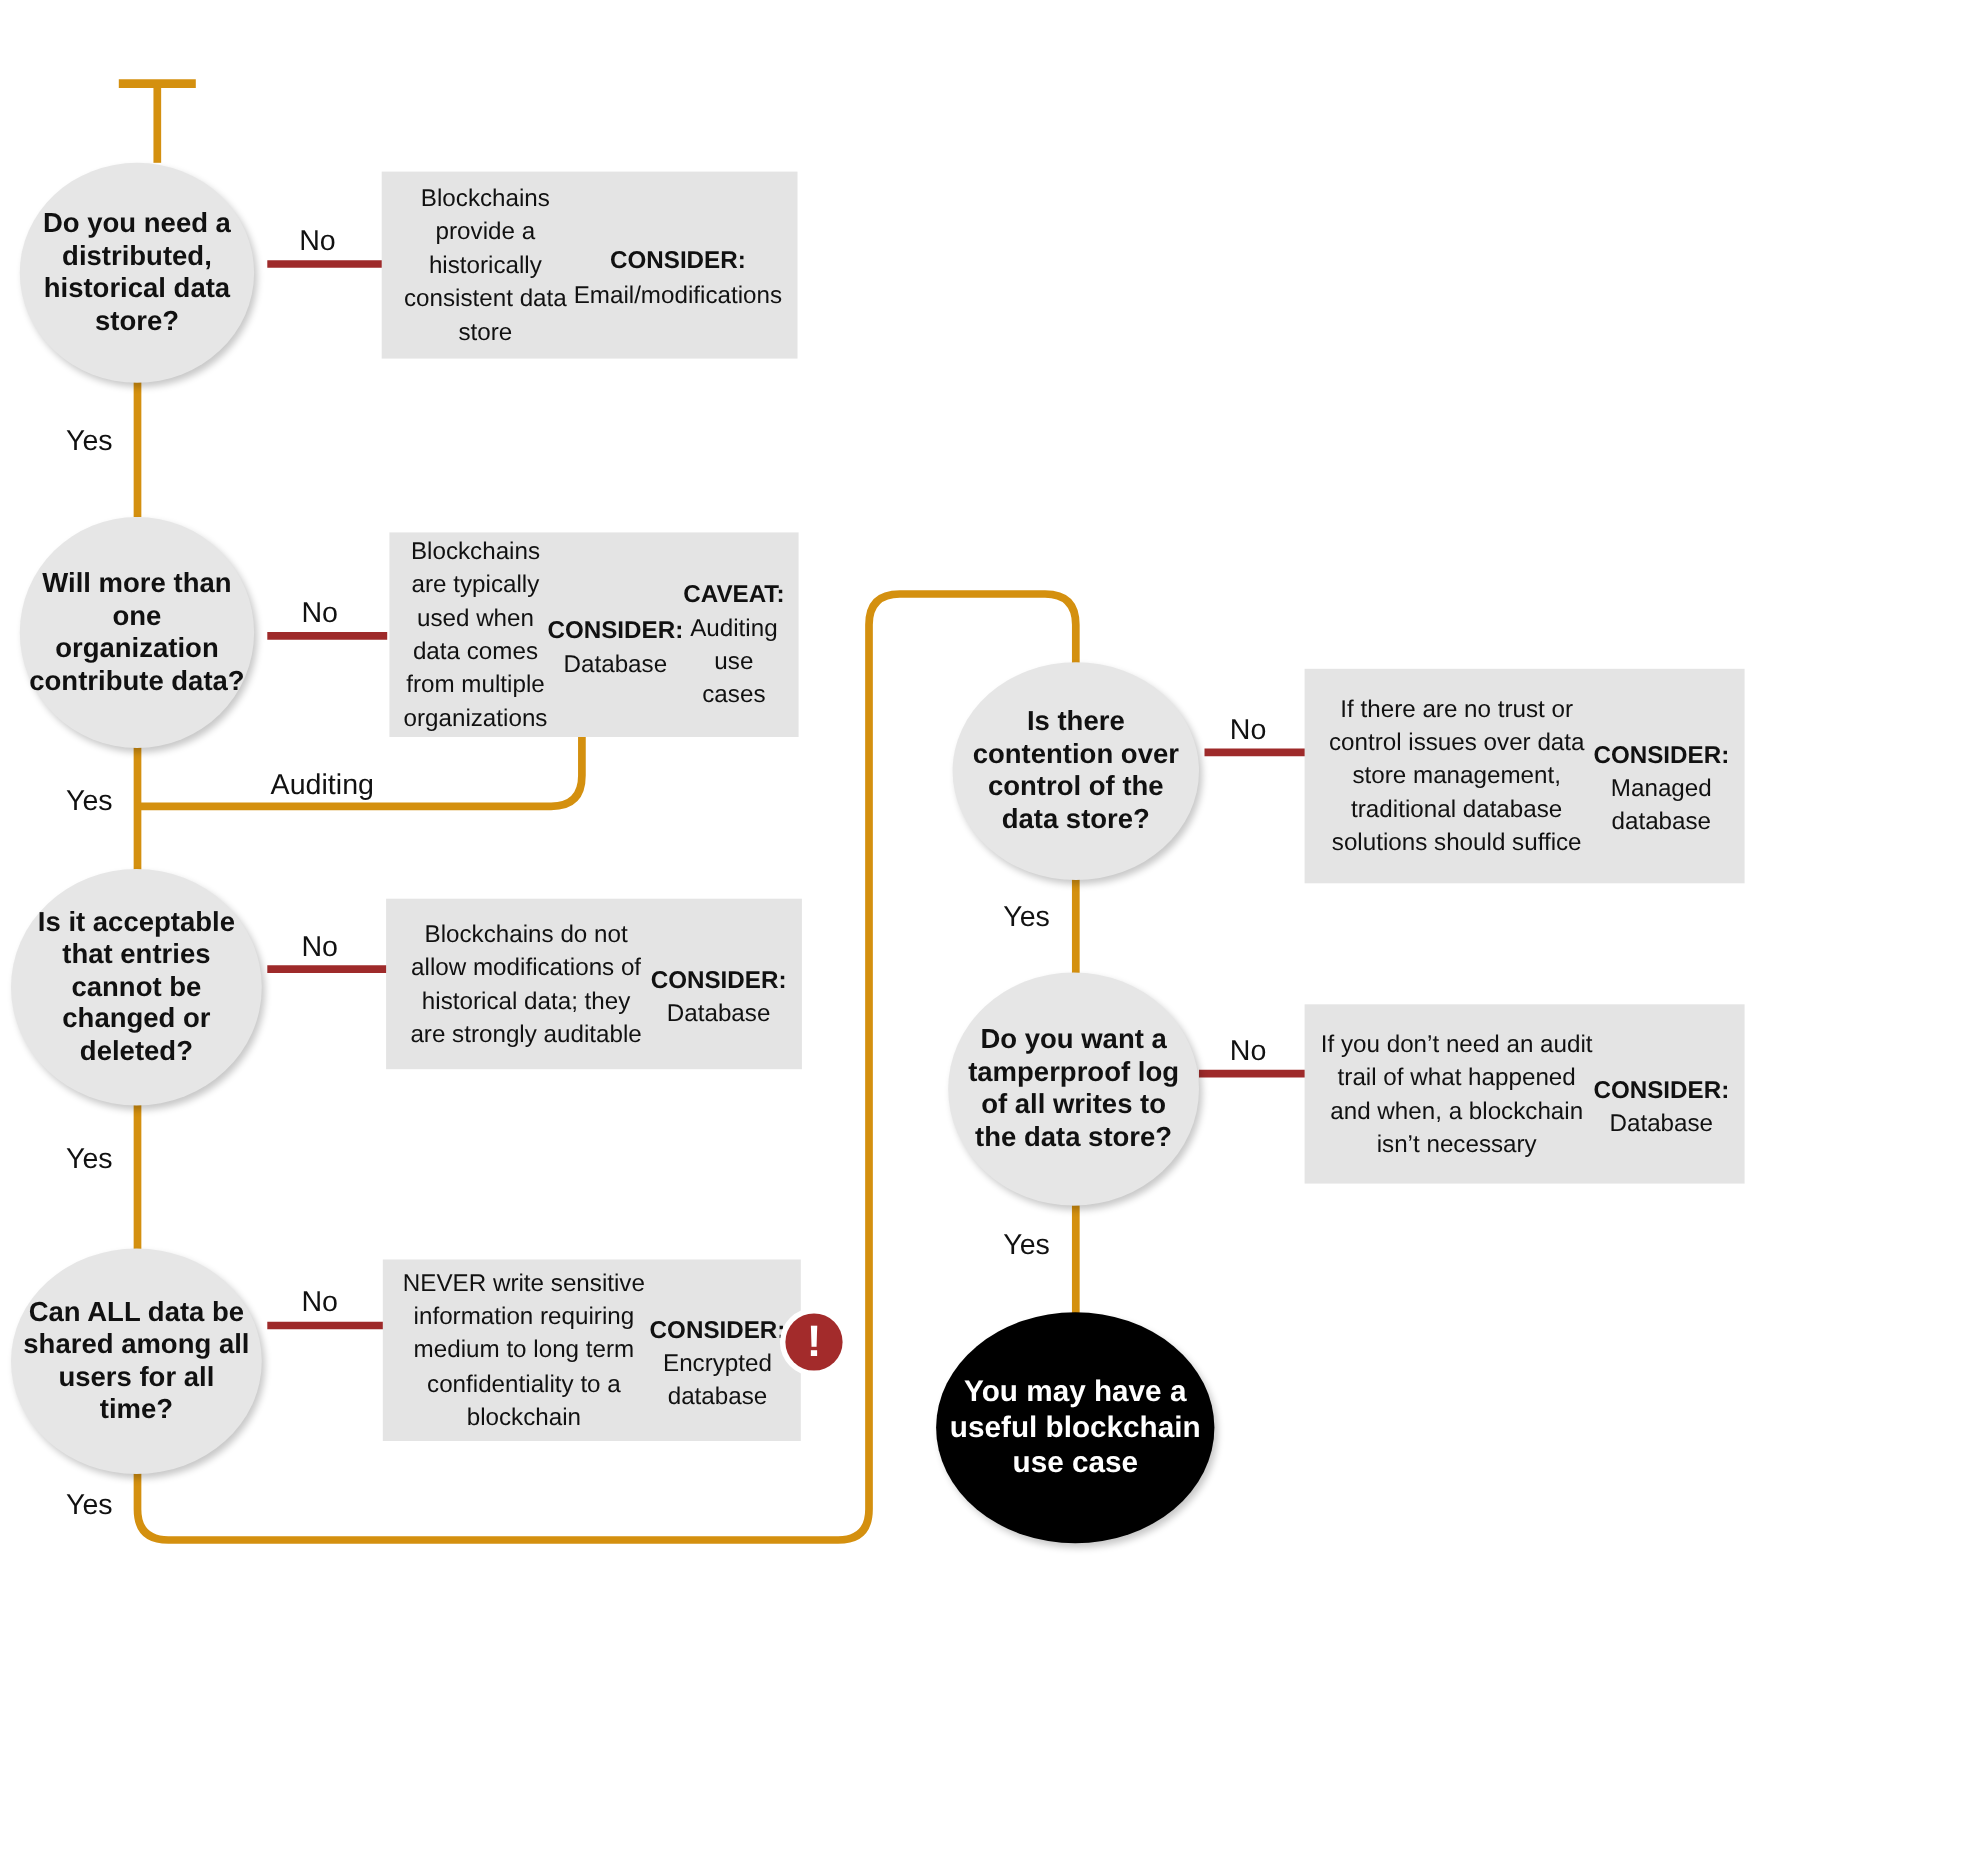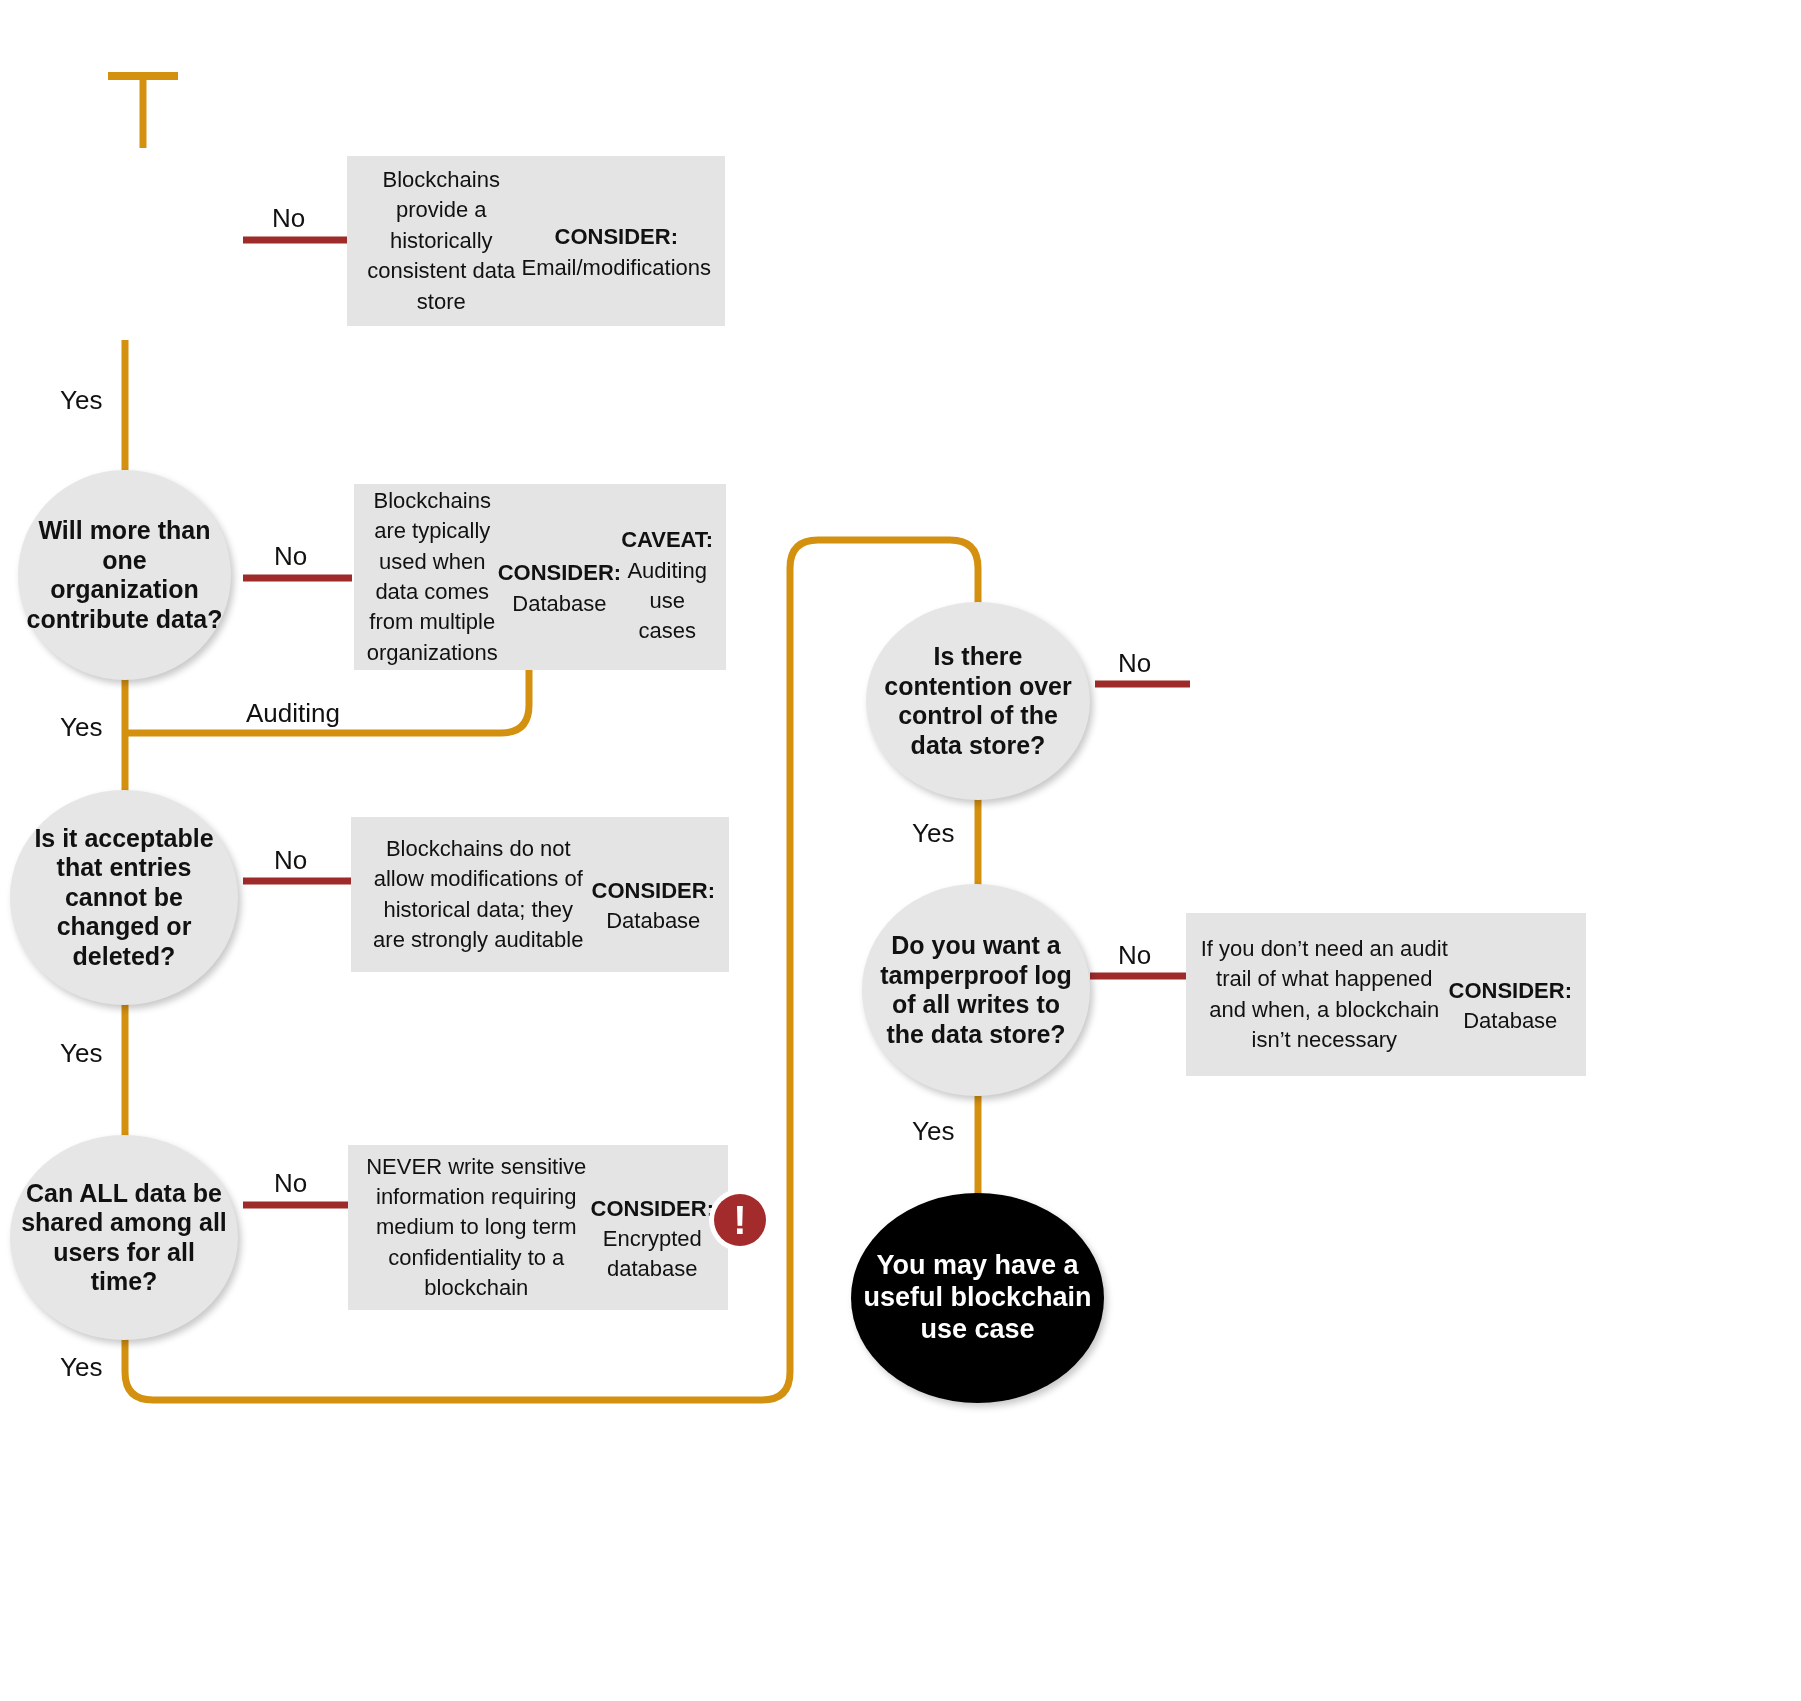--- a/index.html
+++ b/index.html
@@ -121,20 +121,23 @@
 
     <line x1="1095" y1="684" x2="1190" y2="684" stroke="#9e2a2a" stroke-width="7"></line>
 
     <line x1="978" y1="798" x2="978" y2="885" stroke="#d4900f" stroke-width="7"></line>
 
     <line x1="1090" y1="976" x2="1190" y2="976" stroke="#9e2a2a" stroke-width="7"></line>
 
     <line x1="978" y1="1096" x2="978" y2="1196" stroke="#d4900f" stroke-width="7"></line>
   </svg>
 
+  <div class="node" style="left:18px; top:148px; width:213px; height:200px; font-size:25px;">
+    <span>Do you need a distributed, historical  data store?</span>
+  </div>
 
   <div class="node" style="left:18px; top:470px; width:213px; height:210px; font-size:25px;">
     <span>Will more than one organization contribute data?</span>
   </div>
 
   <div class="node" style="left:10px; top:790px; width:228px; height:215px; font-size:25px;">
     <span>Is it acceptable that entries cannot be changed or deleted?</span>
   </div>
 
   <div class="node" style="left:10px; top:1135px; width:228px; height:205px; font-size:25px;">
@@ -171,20 +174,24 @@
 
   <div class="box" style="left:348px; top:1145px; width:380px; height:165px; font-size:22px;">
     <p>NEVER write sensitive information requiring medium to long term confidentiality to a blockchain</p>
     <p><b>CONSIDER:</b><span> Encrypted database</span></p>
   </div>
 
   <div class="warn-icon" style="left:714px; top:1194px;">
     <span>!</span>
   </div>
 
+  <div class="box" style="left:1186px; top:608px; width:400px; height:195px; font-size:22px;">
+    <p>If there are no trust or control issues over data store management, traditional database solutions should suffice</p>
+    <p><b>CONSIDER:</b><span> Managed database</span></p>
+  </div>
 
   <div class="box" style="left:1186px; top:913px; width:400px; height:163px; font-size:22px;">
     <p>If you don’t need an audit trail of what happened and when, a blockchain isn’t necessary</p>
     <p><b>CONSIDER:</b><span> Database</span></p>
   </div>
 
   <div class="edge-label" style="left:272px; top:203px; font-size:26px;">No</div>
   <div class="edge-label" style="left:60px; top:385px; font-size:26px;">Yes</div>
 
   <div class="edge-label" style="left:274px; top:541px; font-size:26px;">No</div>

